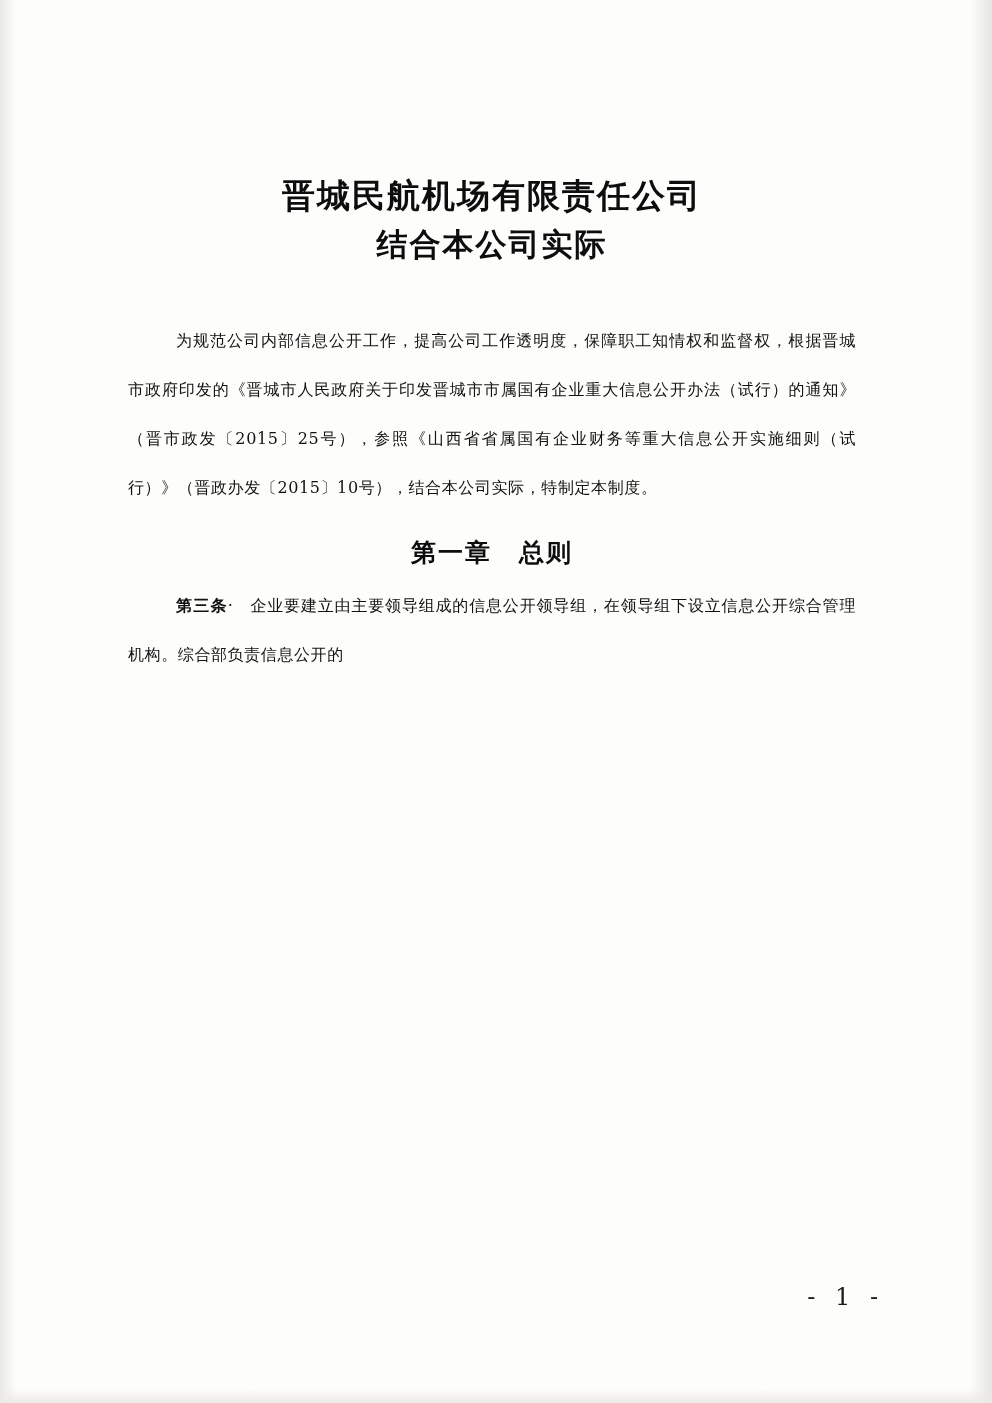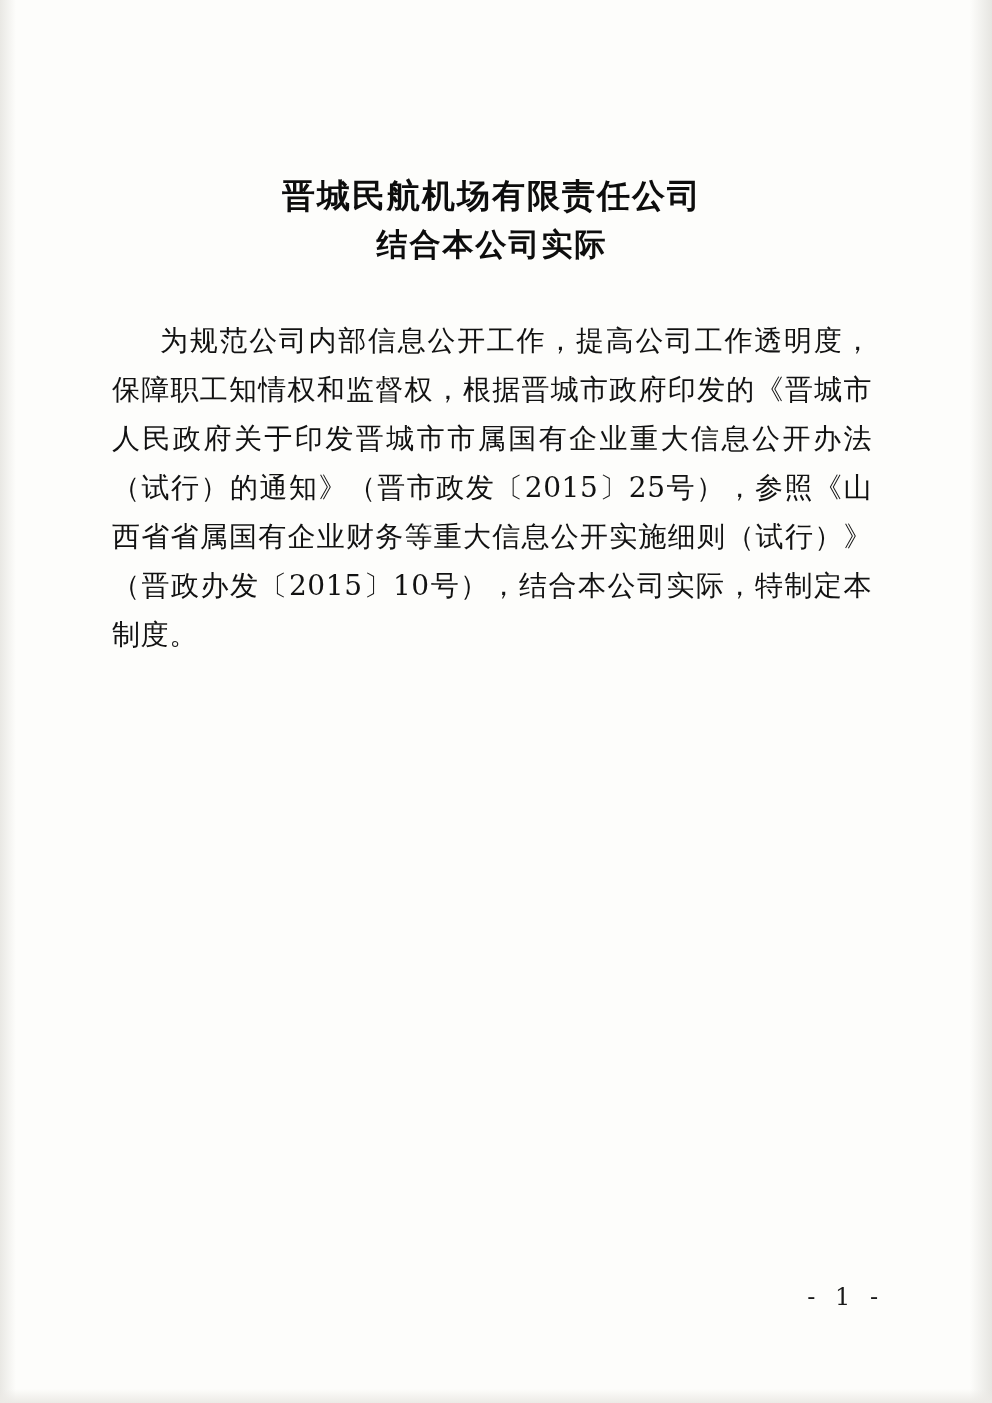--- a/index.html
+++ b/index.html
@@ -58,28 +58,28 @@
     line-height: 48px;
     letter-spacing: 2px;
     color: #0d0d0d;
   }
   .doc-title .line2 {
     display: block;
     font-size: 31px;
   }
   .para {
     font-family: "DejaVu Serif", serif;
-    font-size: 28px;
+    font-size: 16px;
     line-height: 49px;
     text-align: justify;
     text-justify: inter-ideograph;
     text-indent: 48px;
     letter-spacing: 0.6px;
     color: #121212;
-    margin: 0;
+    margin: 16px;
   }
   .preamble {
     margin-top: 48px;
   }
   .chapter-heading {
     font-family: "DejaVu Serif", serif;
     font-weight: bold;
     font-size: 25px;
     line-height: 49px;
     text-align: center;
@@ -116,21 +116,23 @@
 
   <div class="content">
 
     <h1 class="doc-title">
       <span>晋城民航机场有限责任公司</span>
       <span class="line2">结合本公司实际</span>
     </h1>
 
     <p class="para preamble">为规范公司内部信息公开工作，提高公司工作透明度，保障职工知情权和监督权，根据晋城市政府印发的《晋城市人民政府关于印发晋城市市属国有企业重大信息公开办法（试行）的通知》（晋市政发〔2015〕25号），参照《山西省省属国有企业财务等重大信息公开实施细则（试行）》（晋政办发〔2015〕10号），结合本公司实际，特制定本制度。</p>
 
+    <h2 class="chapter-heading">第一章　总则</h2>
 
 
 
+    <p class="para article"><span class="art-label">第三条</span><span>·　企业要建立由主要领导组成的信息公开领导组，在领导组下设立信息公开综合管理机构。综合部负责信息公开的</span></p>
 
   </div>
 
   <div class="page-number">- 1 -</div>
 
 </div>
 
 </body></html>

